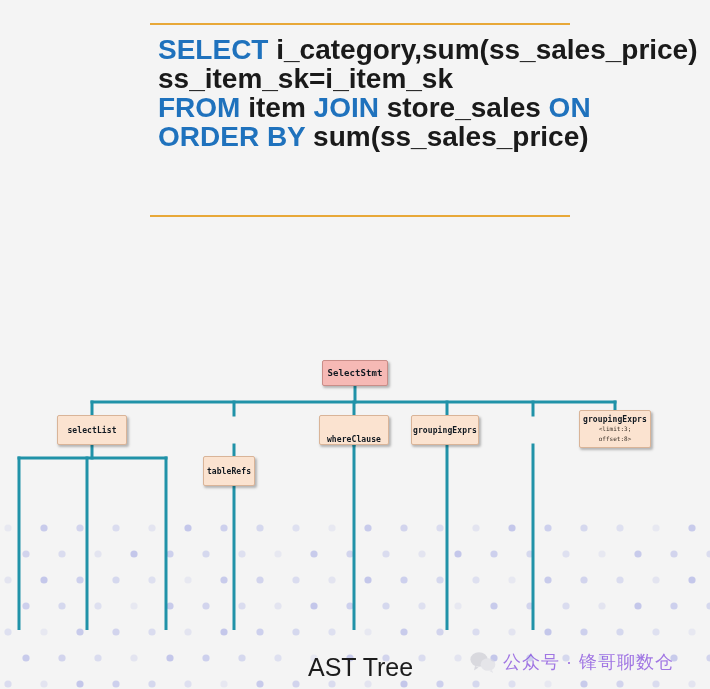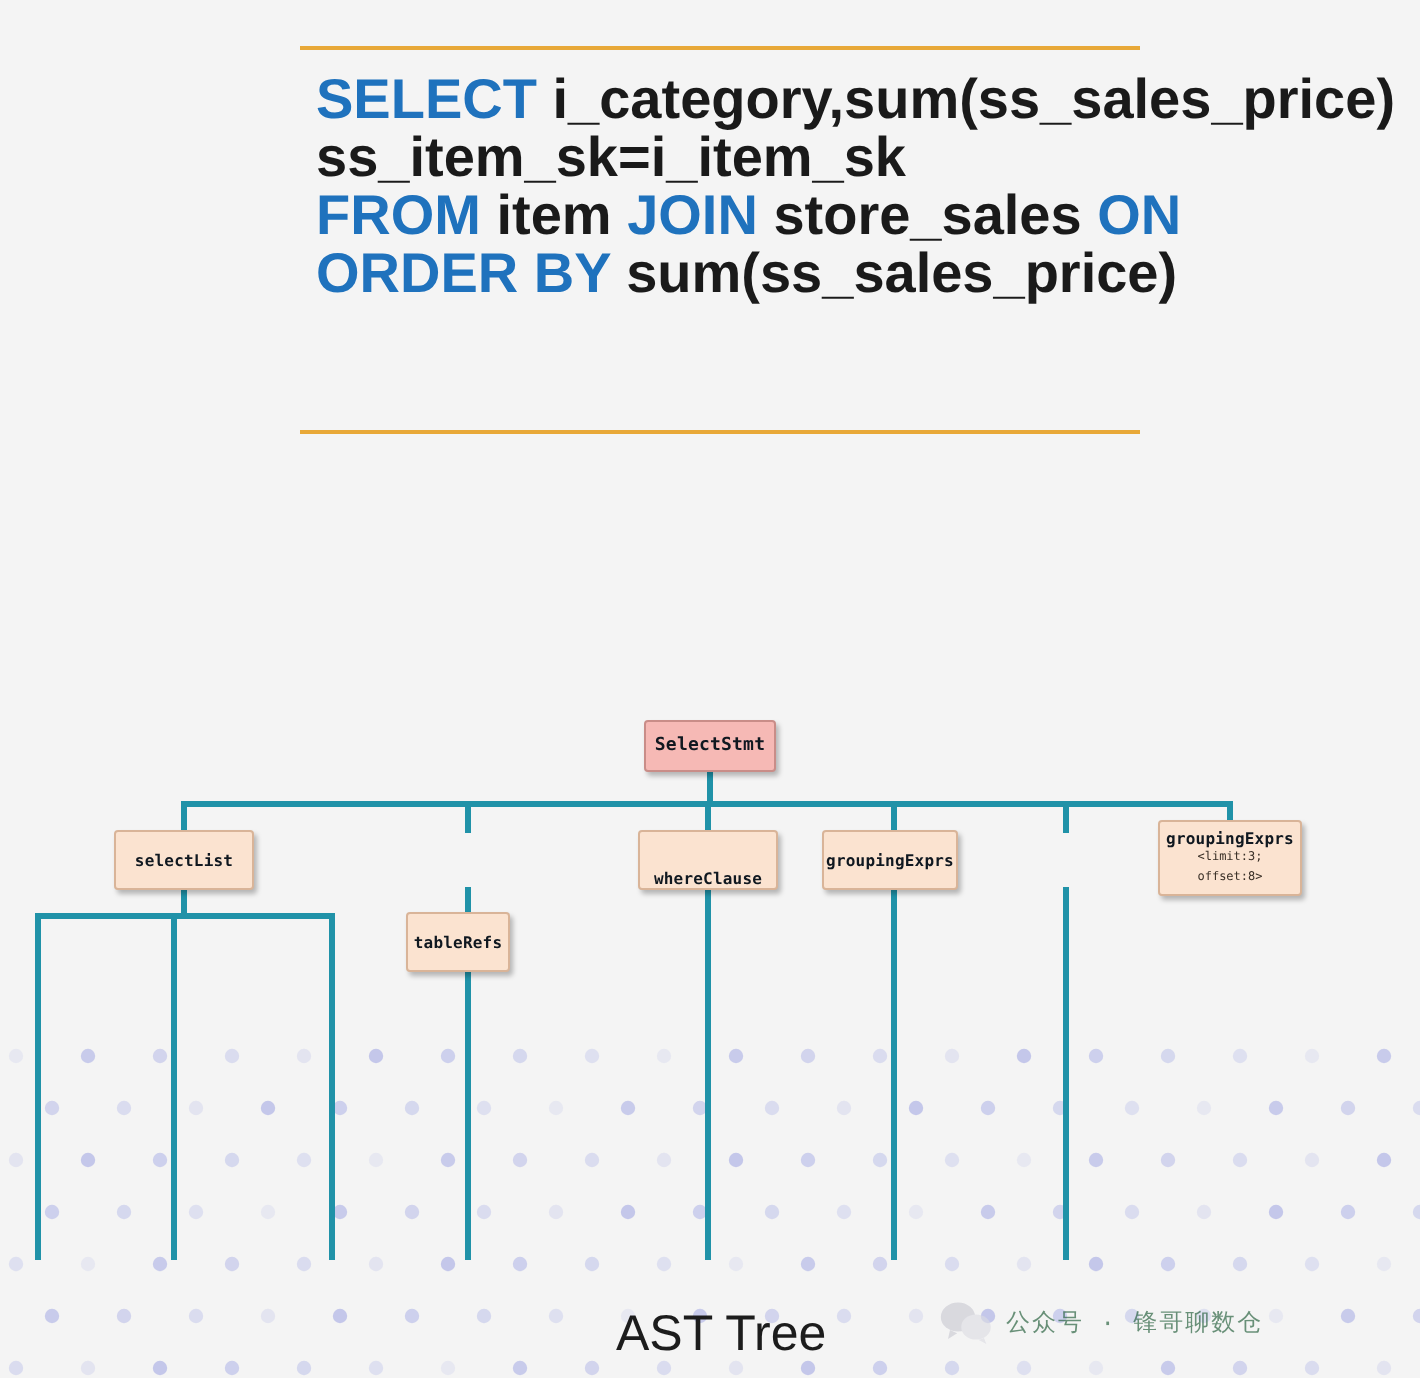--- a/index.html
+++ b/index.html
@@ -119,23 +119,23 @@
     position: absolute;
     left: 470px;
     top: 650px;
     display: flex;
     align-items: center;
     gap: 7px;
     z-index: 4;
     opacity: 0.62;
   }
   #watermark .wm-text {
-    font-size: 12px;
-    color: #14532d;
-    font-family: Liberation Mono, monospace;
+    font-size: 18px;
+    color: #6d28d9;
+    font-family: Liberation Sans, sans-serif;
     letter-spacing: 1px;
   }
 </style>
 </head>
 <body>
 
 <svg id="dot-field" viewBox="0 0 710 171" preserveAspectRatio="none">
     <circle cx="8" cy="10" r="3.6" fill="#b9bde8" opacity="0.22"></circle>
     <circle cx="44" cy="10" r="3.6" fill="#b9bde8" opacity="0.74"></circle>
     <circle cx="80" cy="10" r="3.6" fill="#b9bde8" opacity="0.59"></circle>

